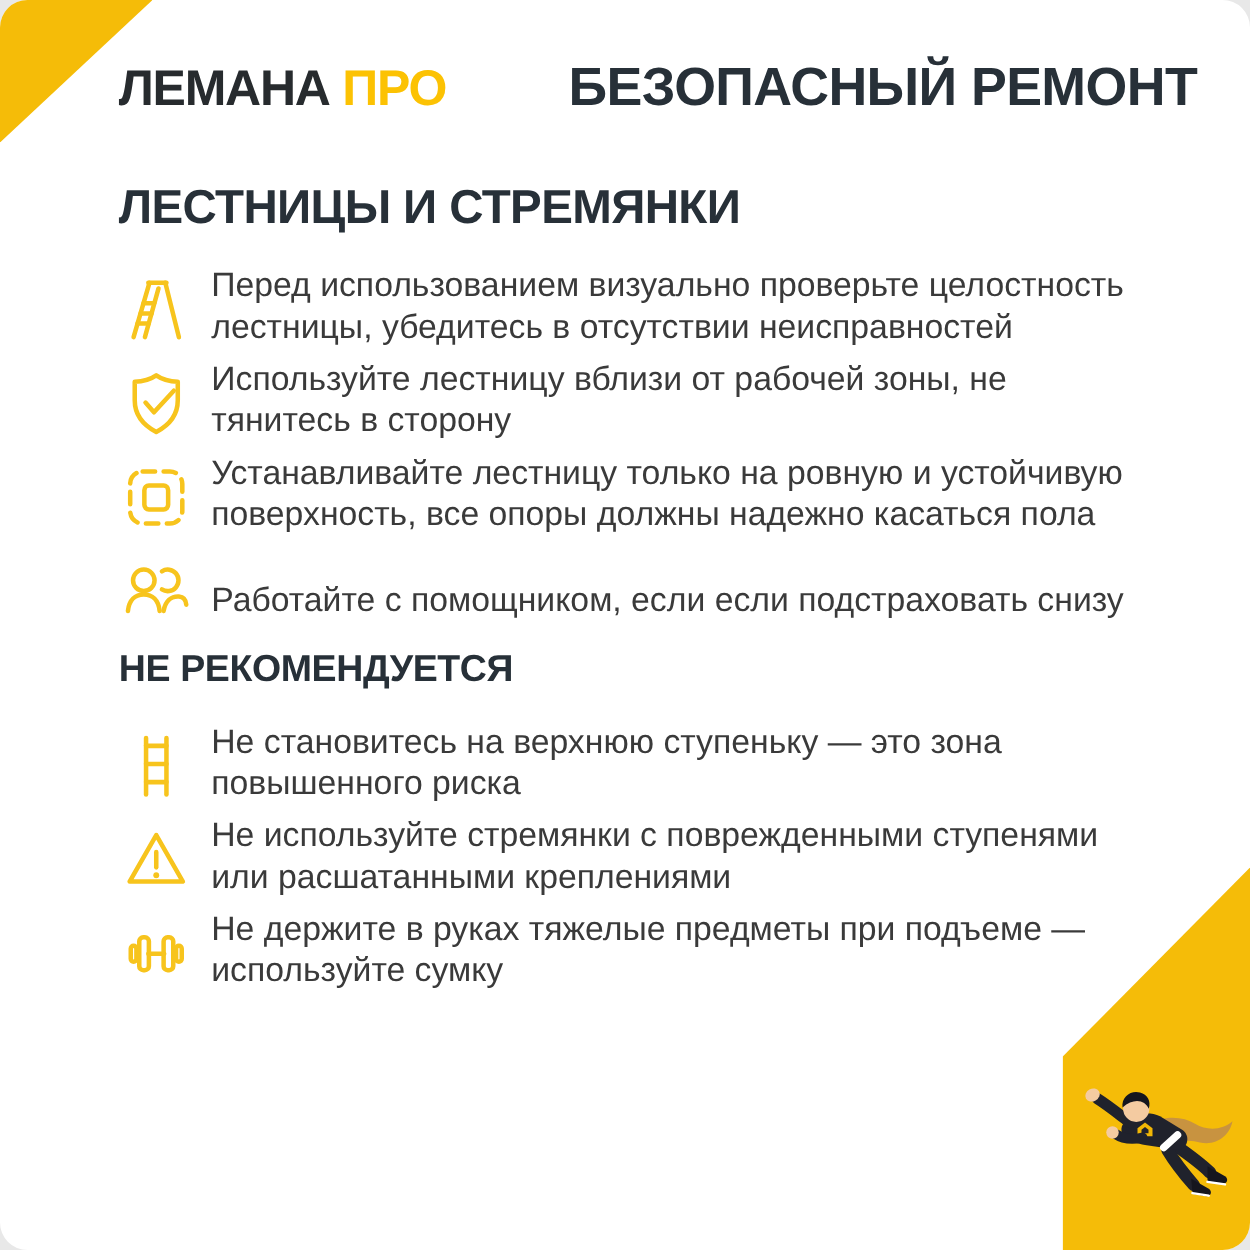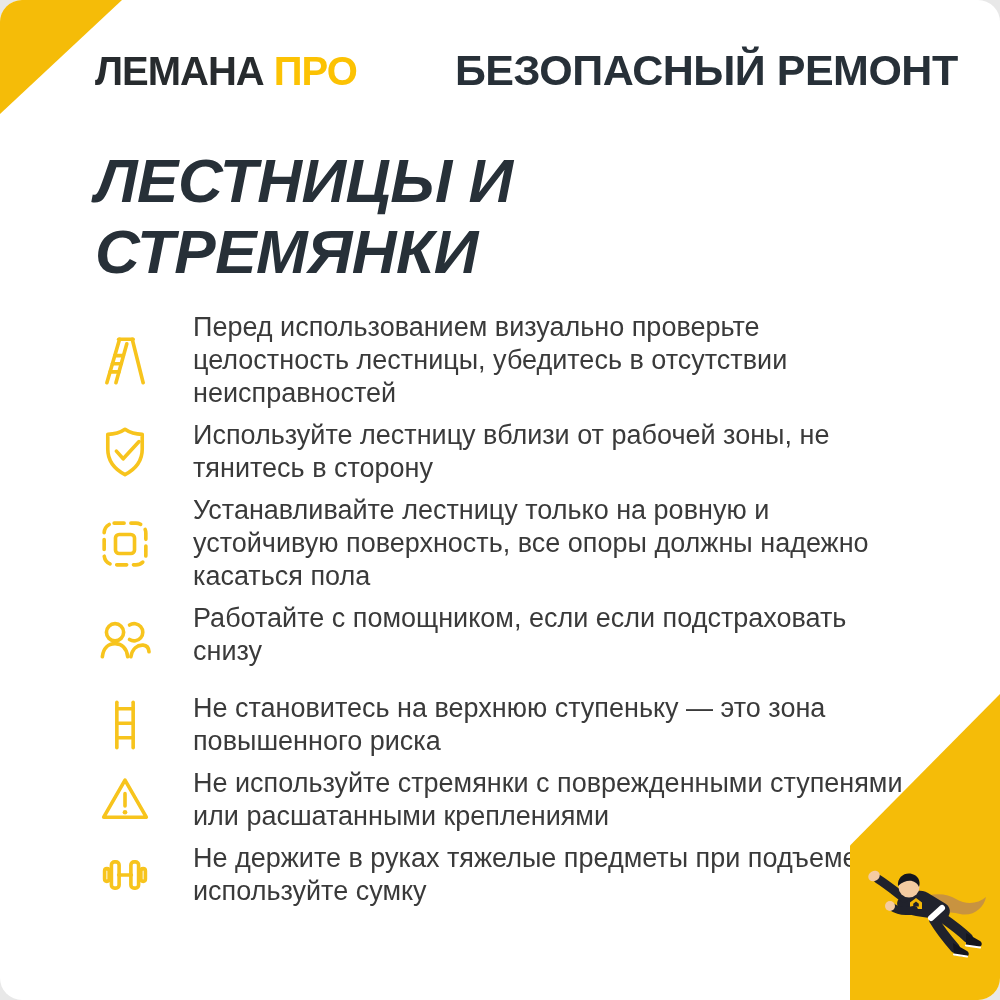--- a/index.html
+++ b/index.html
@@ -17,25 +17,25 @@
     clip-path:polygon(100% 0,0 49.5%,0 100%,100% 100%);
   }
   .mascot{position:absolute;left:4px;top:172px;}
   
   .header{display:flex;align-items:baseline;padding:46px 0 0 95px;}
   .logo{font-size:40px;font-weight:900;letter-spacing:-1px;color:#272B2E;white-space:nowrap;}
   .logo .pro{color:#FCC203;}
   .program-title{font-size:43px;font-weight:800;letter-spacing:-0.5px;color:#273038;margin-left:98px;white-space:nowrap;}
   
   .content{padding:0 90px 0 95px;}
-  .page-title{margin-top:50px;font-size:62px;font-weight:900;letter-spacing:-0.5px;color:#273038;font-style:italic;}
+  .page-title{margin-top:50px;font-size:38px;font-weight:900;letter-spacing:-0.5px;color:#273038;}
   .section-heading{margin-top:26px;font-size:30px;font-weight:900;letter-spacing:-0.3px;color:#273038;}
   .section-heading.second{margin-top:22px;}
   .list{margin-top:24px;}
-  .row{display:flex;align-items:center;gap:38px;margin-bottom:9px;min-height:58px;}
+  .row{display:flex;align-items:flex-end;gap:14px;margin-bottom:9px;min-height:58px;}
   .icon-box{width:60px;height:60px;flex:none;display:flex;align-items:center;justify-content:center;}
   .row-text{width:742px;font-size:27px;line-height:33px;color:#3A3A3A;}
   .icon-box svg{display:block;}
   .ic{stroke:#F7C41D;fill:none;stroke-width:4;stroke-linecap:round;stroke-linejoin:round;}
   .icf{fill:#F7C41D;stroke:none;}
 </style>
 </head>
 <body>
 
 <div class="canvas">
@@ -107,20 +107,21 @@
               <path d="M37,21 A9.5,9.5 0 1 1 37,37"></path>
               <path d="M38.5,56 C40,47 45.5,42.8 52,43.2 C55.8,43.5 58.2,46.2 58.5,50.5"></path>
             </g>
           </svg>
         </div>
         <div class="row-text">Работайте с помощником, если если подстраховать снизу</div>
       </div>
 
     </div>
 
+    <div class="section-heading second">НЕ РЕКОМЕНДУЕТСЯ</div>
 
     <div class="list">
 
       <div class="row">
         <div class="icon-box">
           <svg width="58" height="58" viewBox="0 0 64 64">
             <g class="ic">
               <path d="M23,7 V57"></path>
               <path d="M41,7 V57"></path>
               <path d="M23,14 H41"></path>

